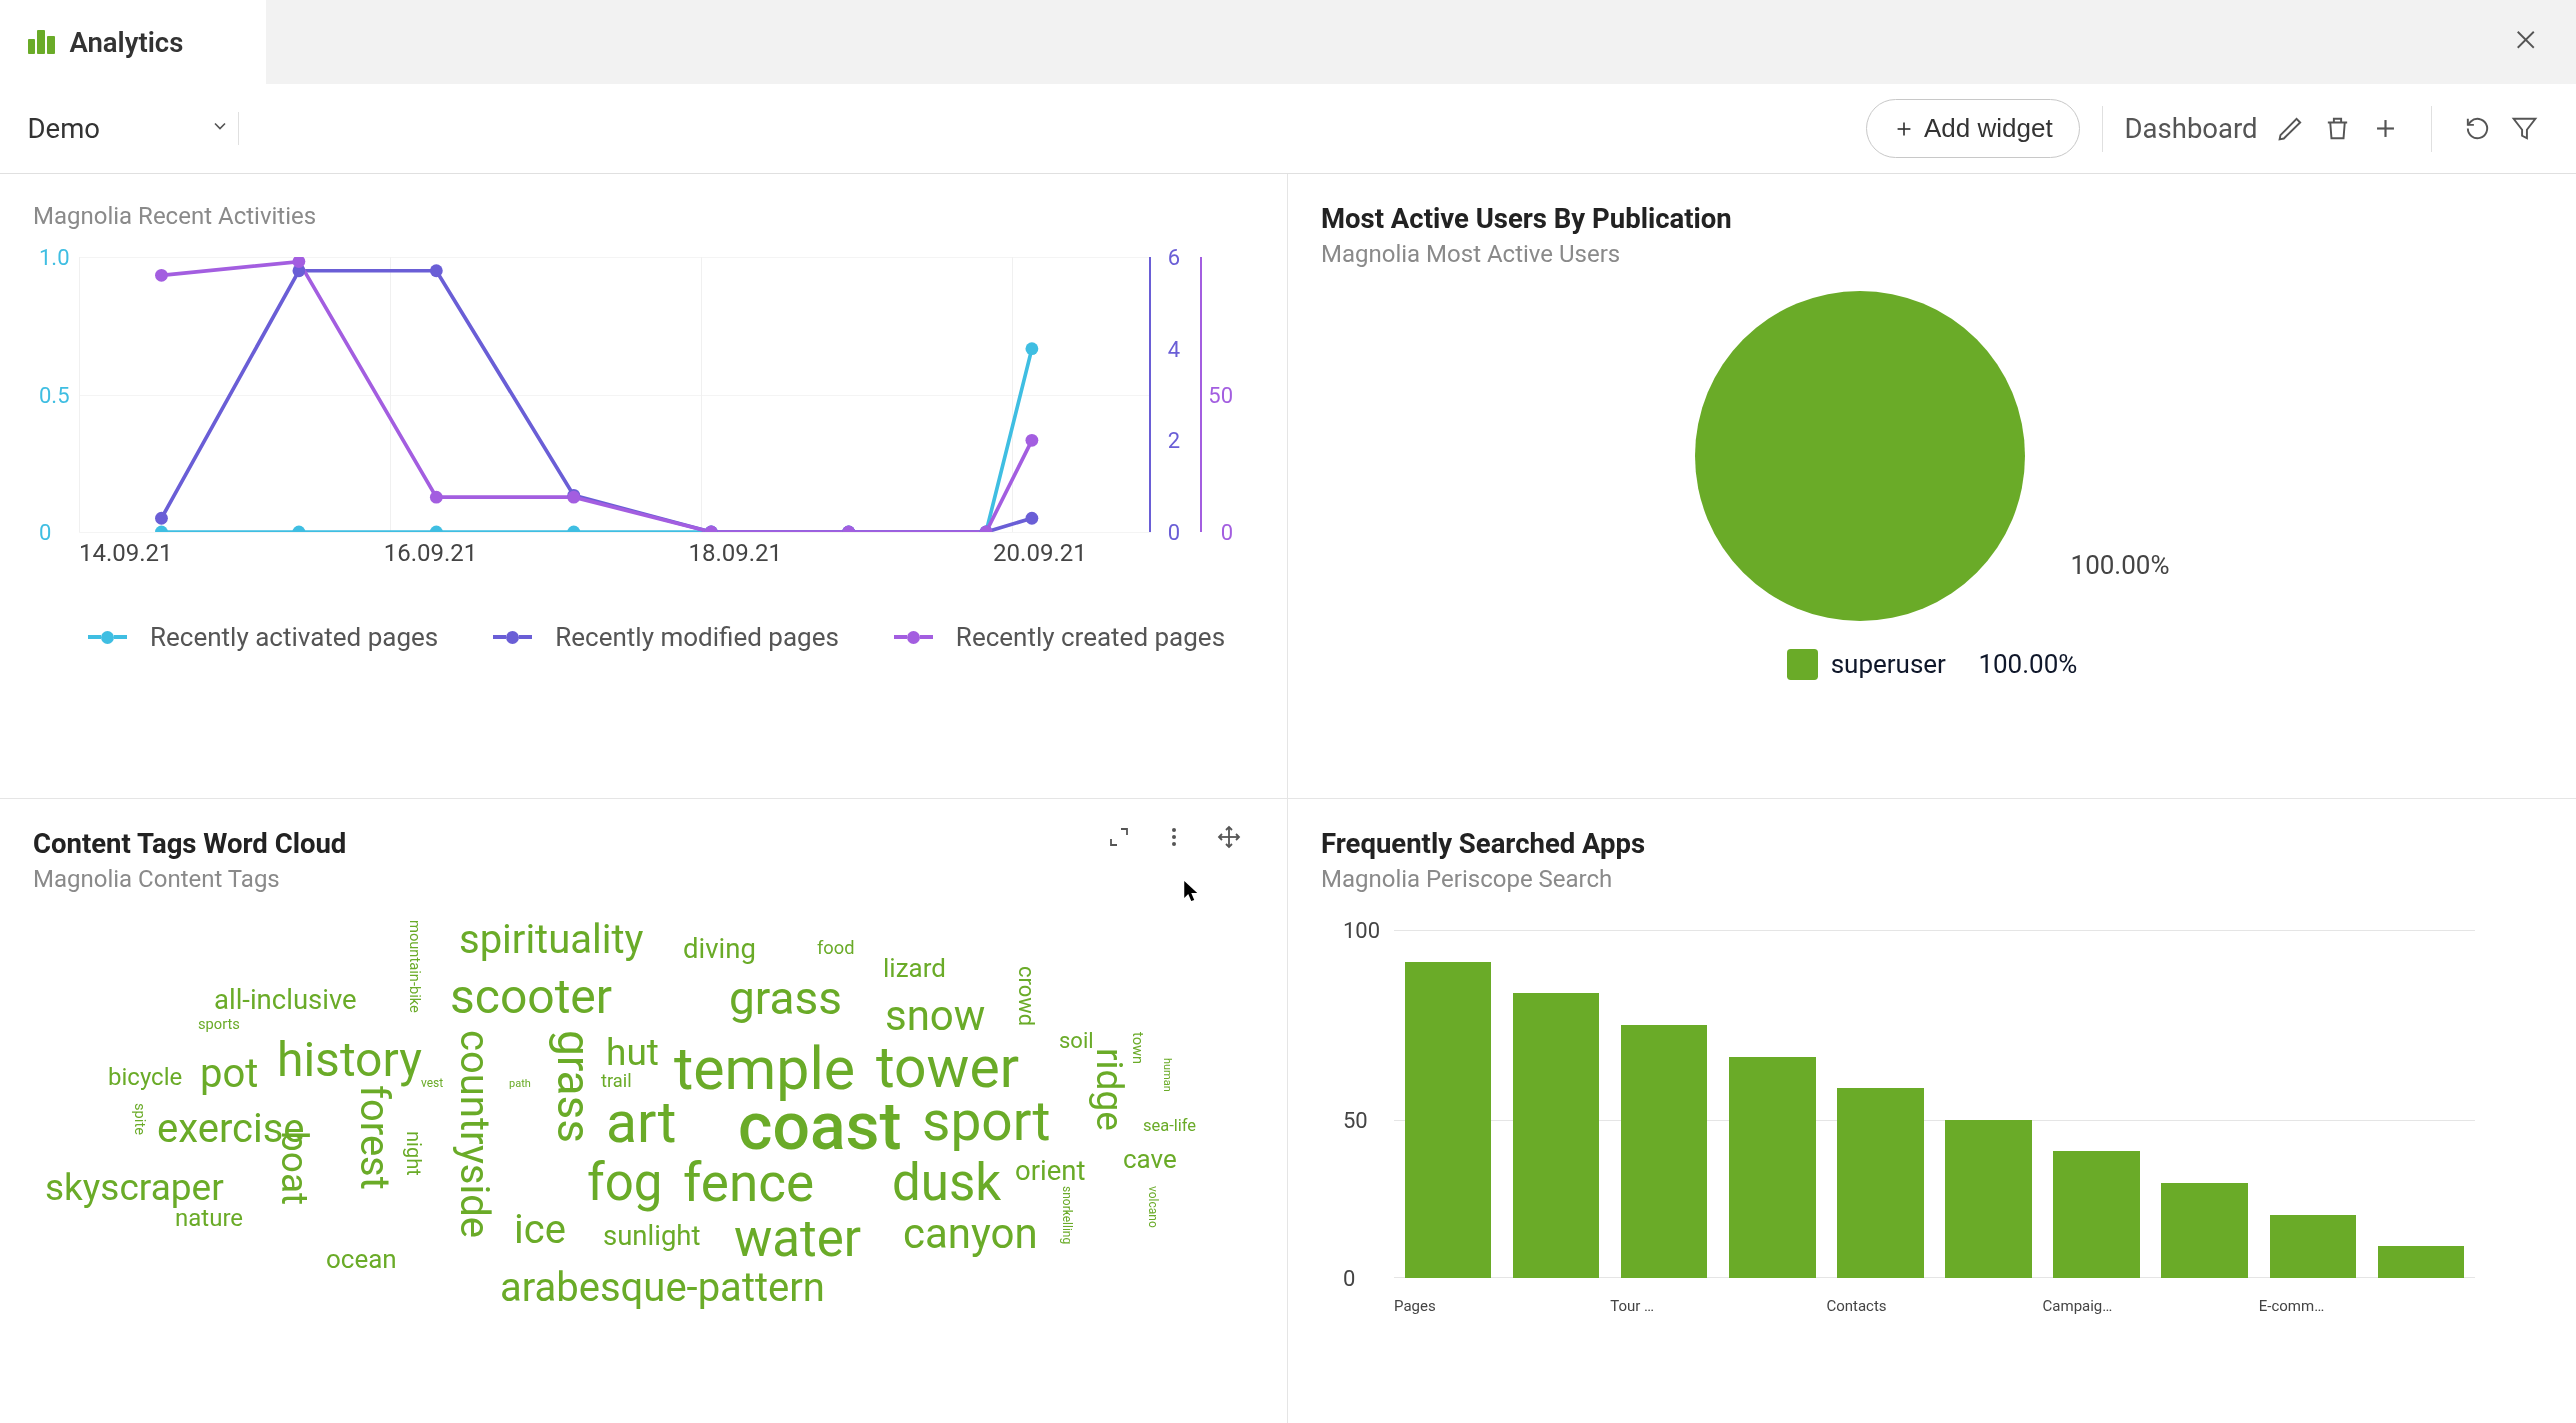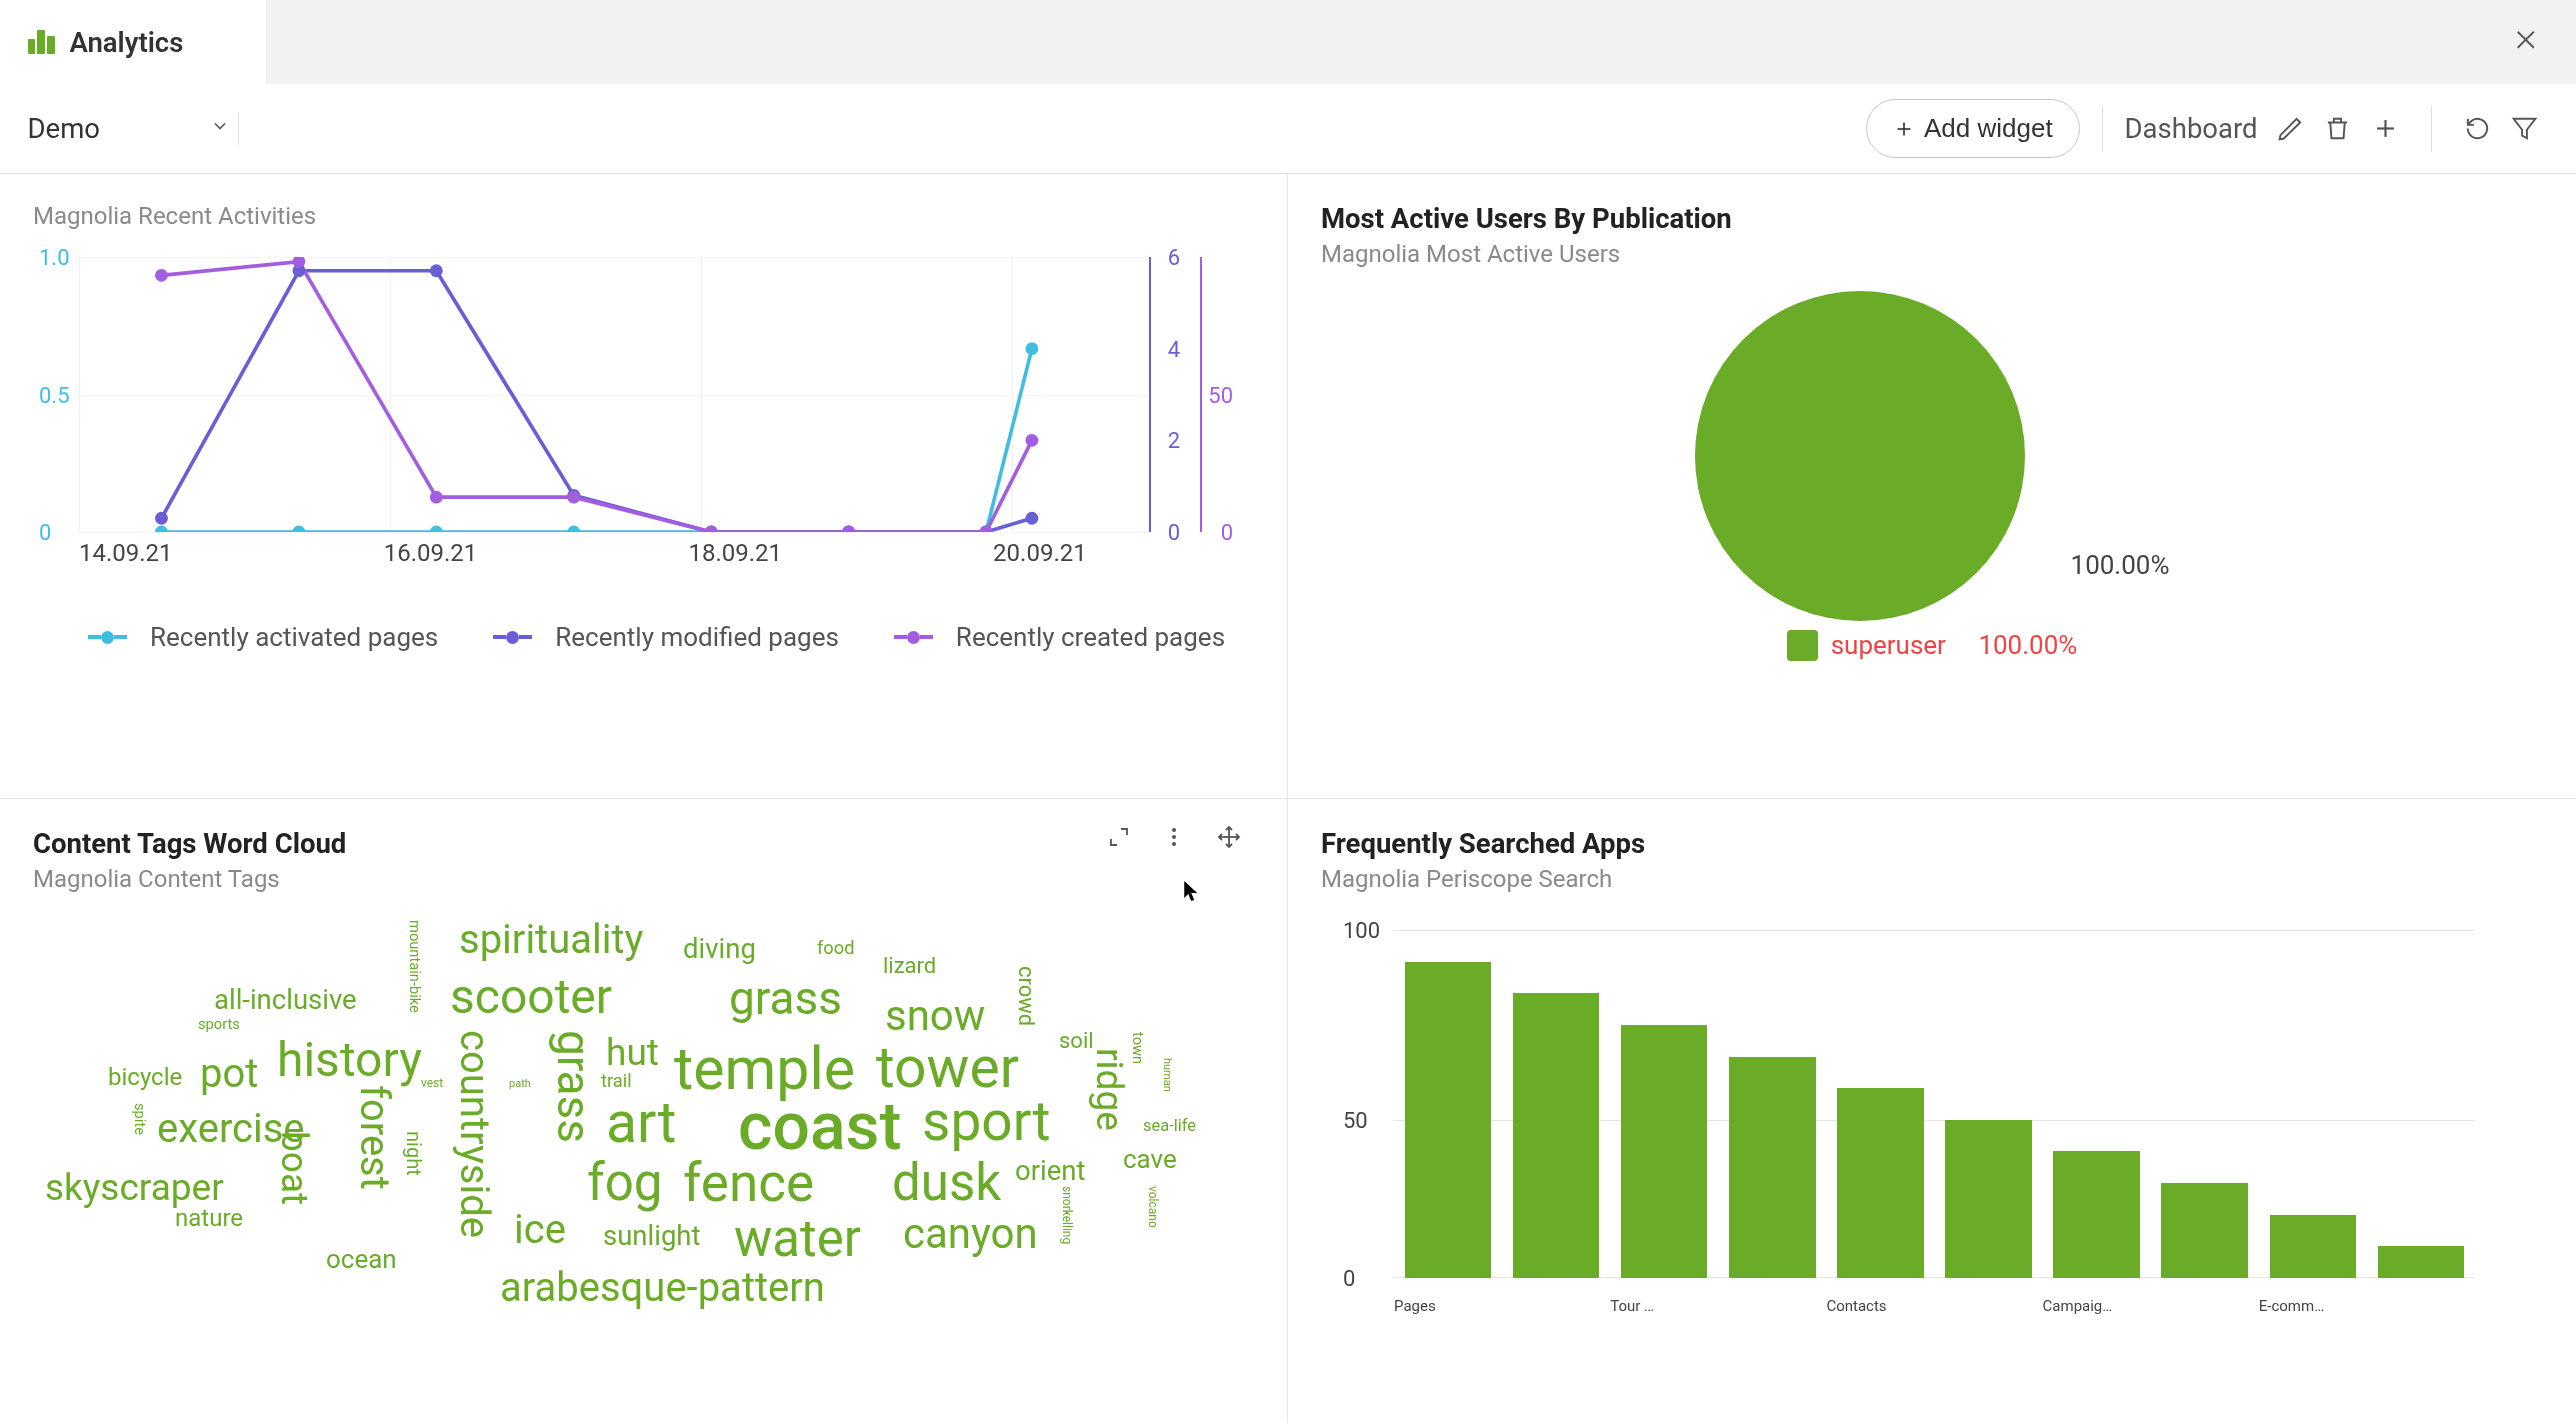--- a/index.html
+++ b/index.html
@@ -102,21 +102,21 @@
 .legend-row { display:flex; gap:55px; margin-top:35px; margin-left:55px; font-size:26px; color:#555; align-items:center;}
 .legend-item { display:flex; align-items:center; gap:23px;}
 .legend-line { display:inline-flex; align-items:center;}
 .legend-line .seg { width:13px; height:3.7px;}
 .legend-line .dot { width:13px; height:13px; border-radius:50%;}
 
 
 .pie-wrap { display:flex; align-items:center; justify-content:center; height:321px; margin-top:27.5px; gap:46px;}
 .pie { width:330px; height:330px; border-radius:50%; background:#6aab28;}
 .pie-label { font-size:26px; color:#444; align-self:flex-end; margin-bottom:37px;}
-.pie-legend { display:flex; justify-content:center; gap:13px; align-items:center; font-size:26px; color:#ef4444; margin-top:13px;}
+.pie-legend { display:flex; justify-content:center; gap:13px; align-items:center; font-size:26px; color:#0f172a; margin-top:32px;}
 .pie-legend .sq { width:31px; height:31px; background:#6aab28; border-radius:3.7px;}
 
 
 .wordcloud { position:relative; margin-top:18.3px; height:431px;}
 .wordcloud span { position:absolute; color:#6aab28; line-height:1; white-space:nowrap;}
 .rot { writing-mode: vertical-rl; }
 
 
 .bar-chart { position:relative; margin-top:37px; height:394px; margin-left:73px; width:1081px;}
 .bar-chart .gridline { position:absolute; left:0; right:0; border-top:0.9px solid #e5e5e5;}
@@ -363,21 +363,21 @@
       <span class="rot" style="left:518px; top:119px; font-size:46px">grass</span>
       <span class="rot" style="left:421px; top:119px; font-size:40px">countryside</span>
       <span class="rot" style="left:321px; top:174px; font-size:40px">forest</span>
       <span class="rot" style="left:1058px; top:137px; font-size:37px">ridge</span>
       <span class="rot" style="left:243px; top:220px; font-size:37px">boat</span>
       <span style="left:12px; top:258px; font-size:37px">skyscraper</span>
       <span style="left:982px; top:246px; font-size:27.5px">orient</span>
       <span style="left:570px; top:311px; font-size:27.5px">sunlight</span>
       <span style="left:181px; top:75px; font-size:27.5px">all-inclusive</span>
       <span style="left:650px; top:24px; font-size:27.5px">diving</span>
-      <span style="left:850px; top:44px; font-size:22px">lizard</span>
+      <span style="left:850px; top:44px; font-size:26px">lizard</span>
       <span style="left:1090px; top:235px; font-size:26px">cave</span>
       <span style="left:75px; top:154px; font-size:24px">bicycle</span>
       <span style="left:293px; top:335px; font-size:26px">ocean</span>
       <span style="left:142px; top:295px; font-size:24px">nature</span>
       <span style="left:1026px; top:119px; font-size:22px">soil</span>
       <span class="rot" style="left:982px; top:55px; font-size:22px">crowd</span>
       <span class="rot" style="left:371px; top:220px; font-size:20px">night</span>
       <span style="left:568px; top:161px; font-size:18.3px">trail</span>
       <span style="left:784px; top:27.5px; font-size:18.3px">food</span>
       <span style="left:1110px; top:207px; font-size:16.5px">sea-life</span>

